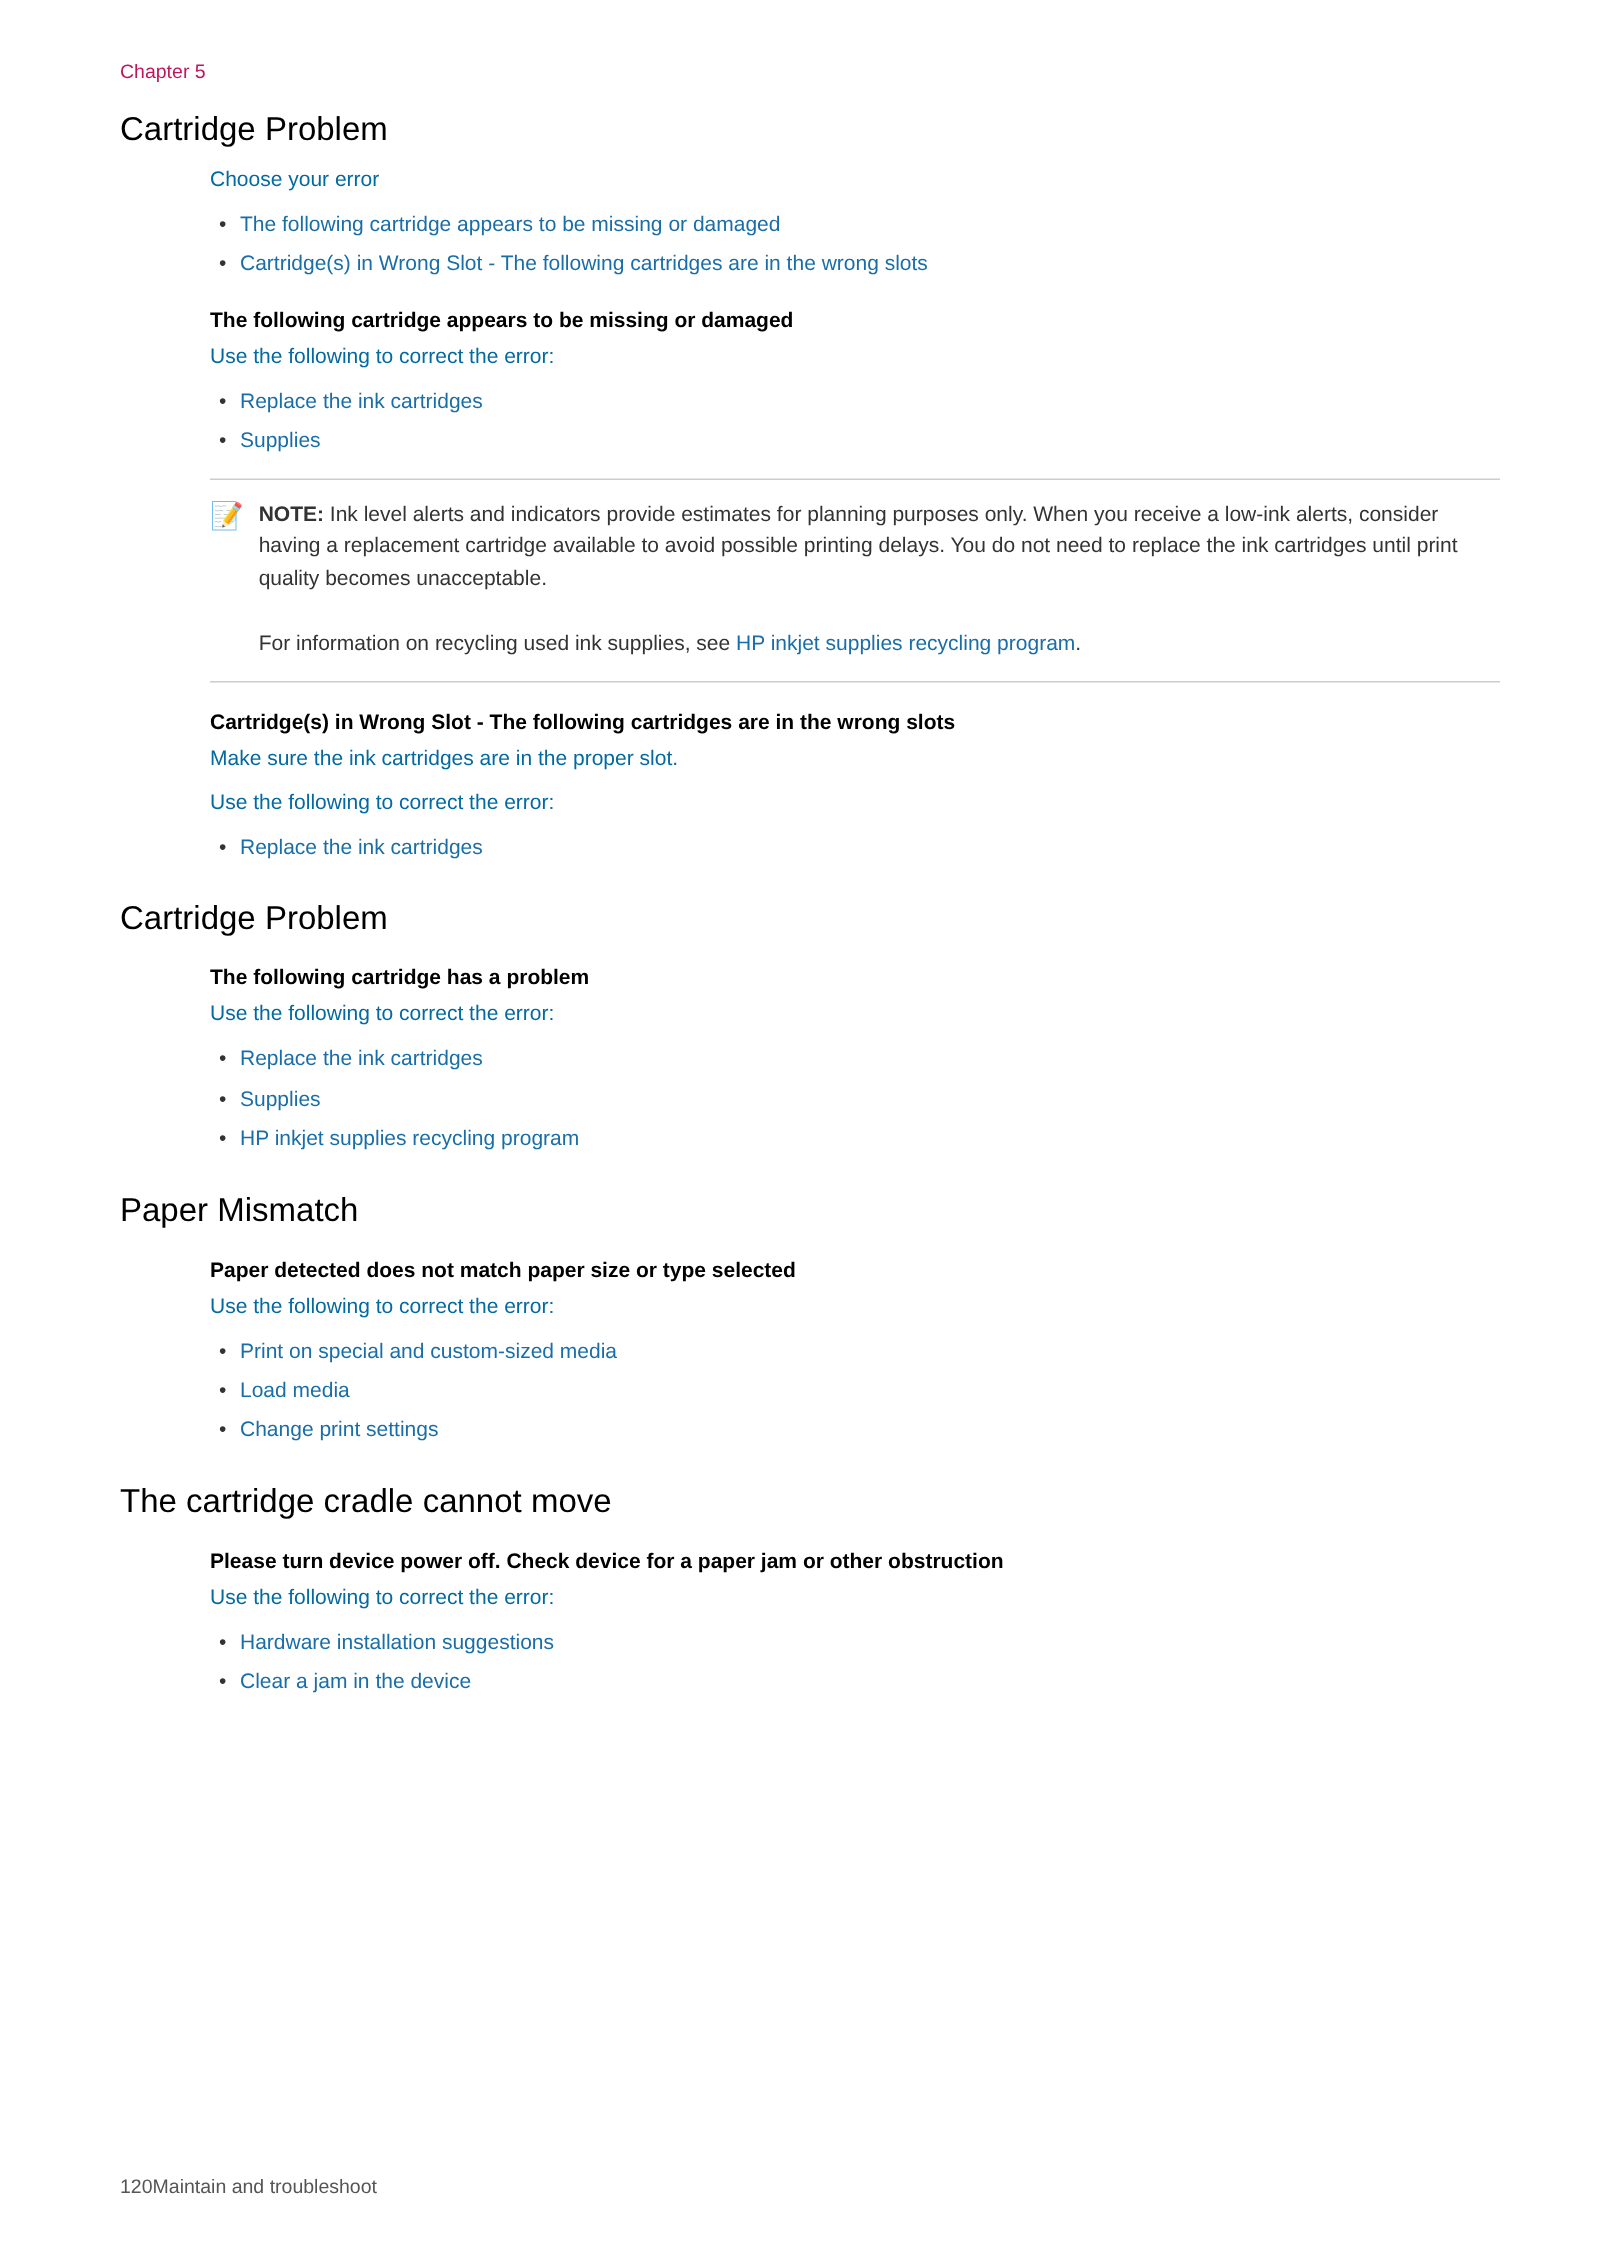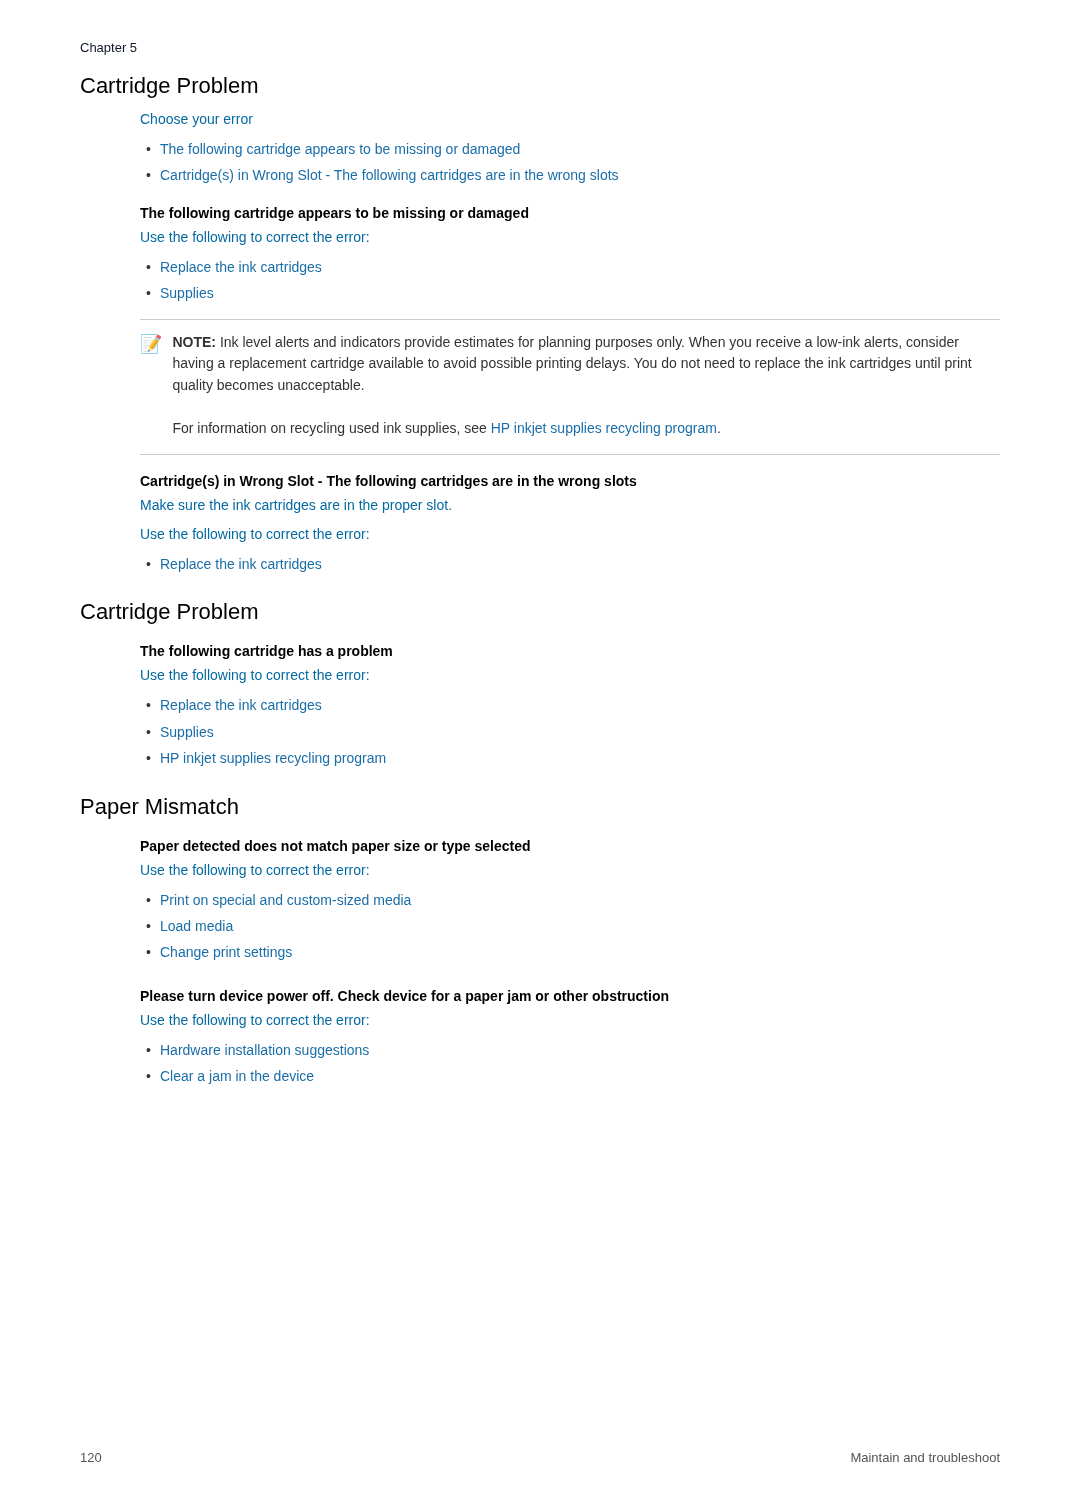--- a/index.html
+++ b/index.html
@@ -13,21 +13,21 @@
       font-size: 14px;
       color: #333;
       background: #fff;
       width: 1080px;
       min-height: 1495px;
       padding: 40px 80px 60px 80px;
     }
 
     .chapter-label {
       font-size: 13px;
-      color: #0f172a;
+      color: #be185d;
       margin-bottom: 18px;
     }
 
     h2.section-title {
       font-size: 22px;
       font-weight: normal;
       color: #000;
       margin-bottom: 10px;
     }
 
@@ -107,21 +107,21 @@
       padding-left: 60px;
     }
 
     .footer {
       position: fixed;
       bottom: 30px;
       left: 0;
       right: 0;
       padding: 0 80px;
       display: flex;
-      justify-content: space-between;
+      justify-content: flex-start;
       font-size: 13px;
       color: #555;
     }
 
     .footer-page {
       font-size: 13px;
     }
 
     .footer-label {
       font-size: 13px;
@@ -217,20 +217,21 @@
         <a class="doc-link" href="#">Load media</a>
       </li>
       <li>
         <a class="doc-link" href="#">Change print settings</a>
       </li>
     </ul>
   </div>
 </div>
 
 <div class="section-block">
+  <h2 class="section-title">The cartridge cradle cannot move</h2>
 
   <div class="sub-section">
     <h3 class="sub-title">Please turn device power off. Check device for a paper jam or other obstruction</h3>
     <p class="body-text">Use the following to correct the error:</p>
 
     <ul class="link-list">
       <li>
         <a class="doc-link" href="#">Hardware installation suggestions</a>
       </li>
       <li>

